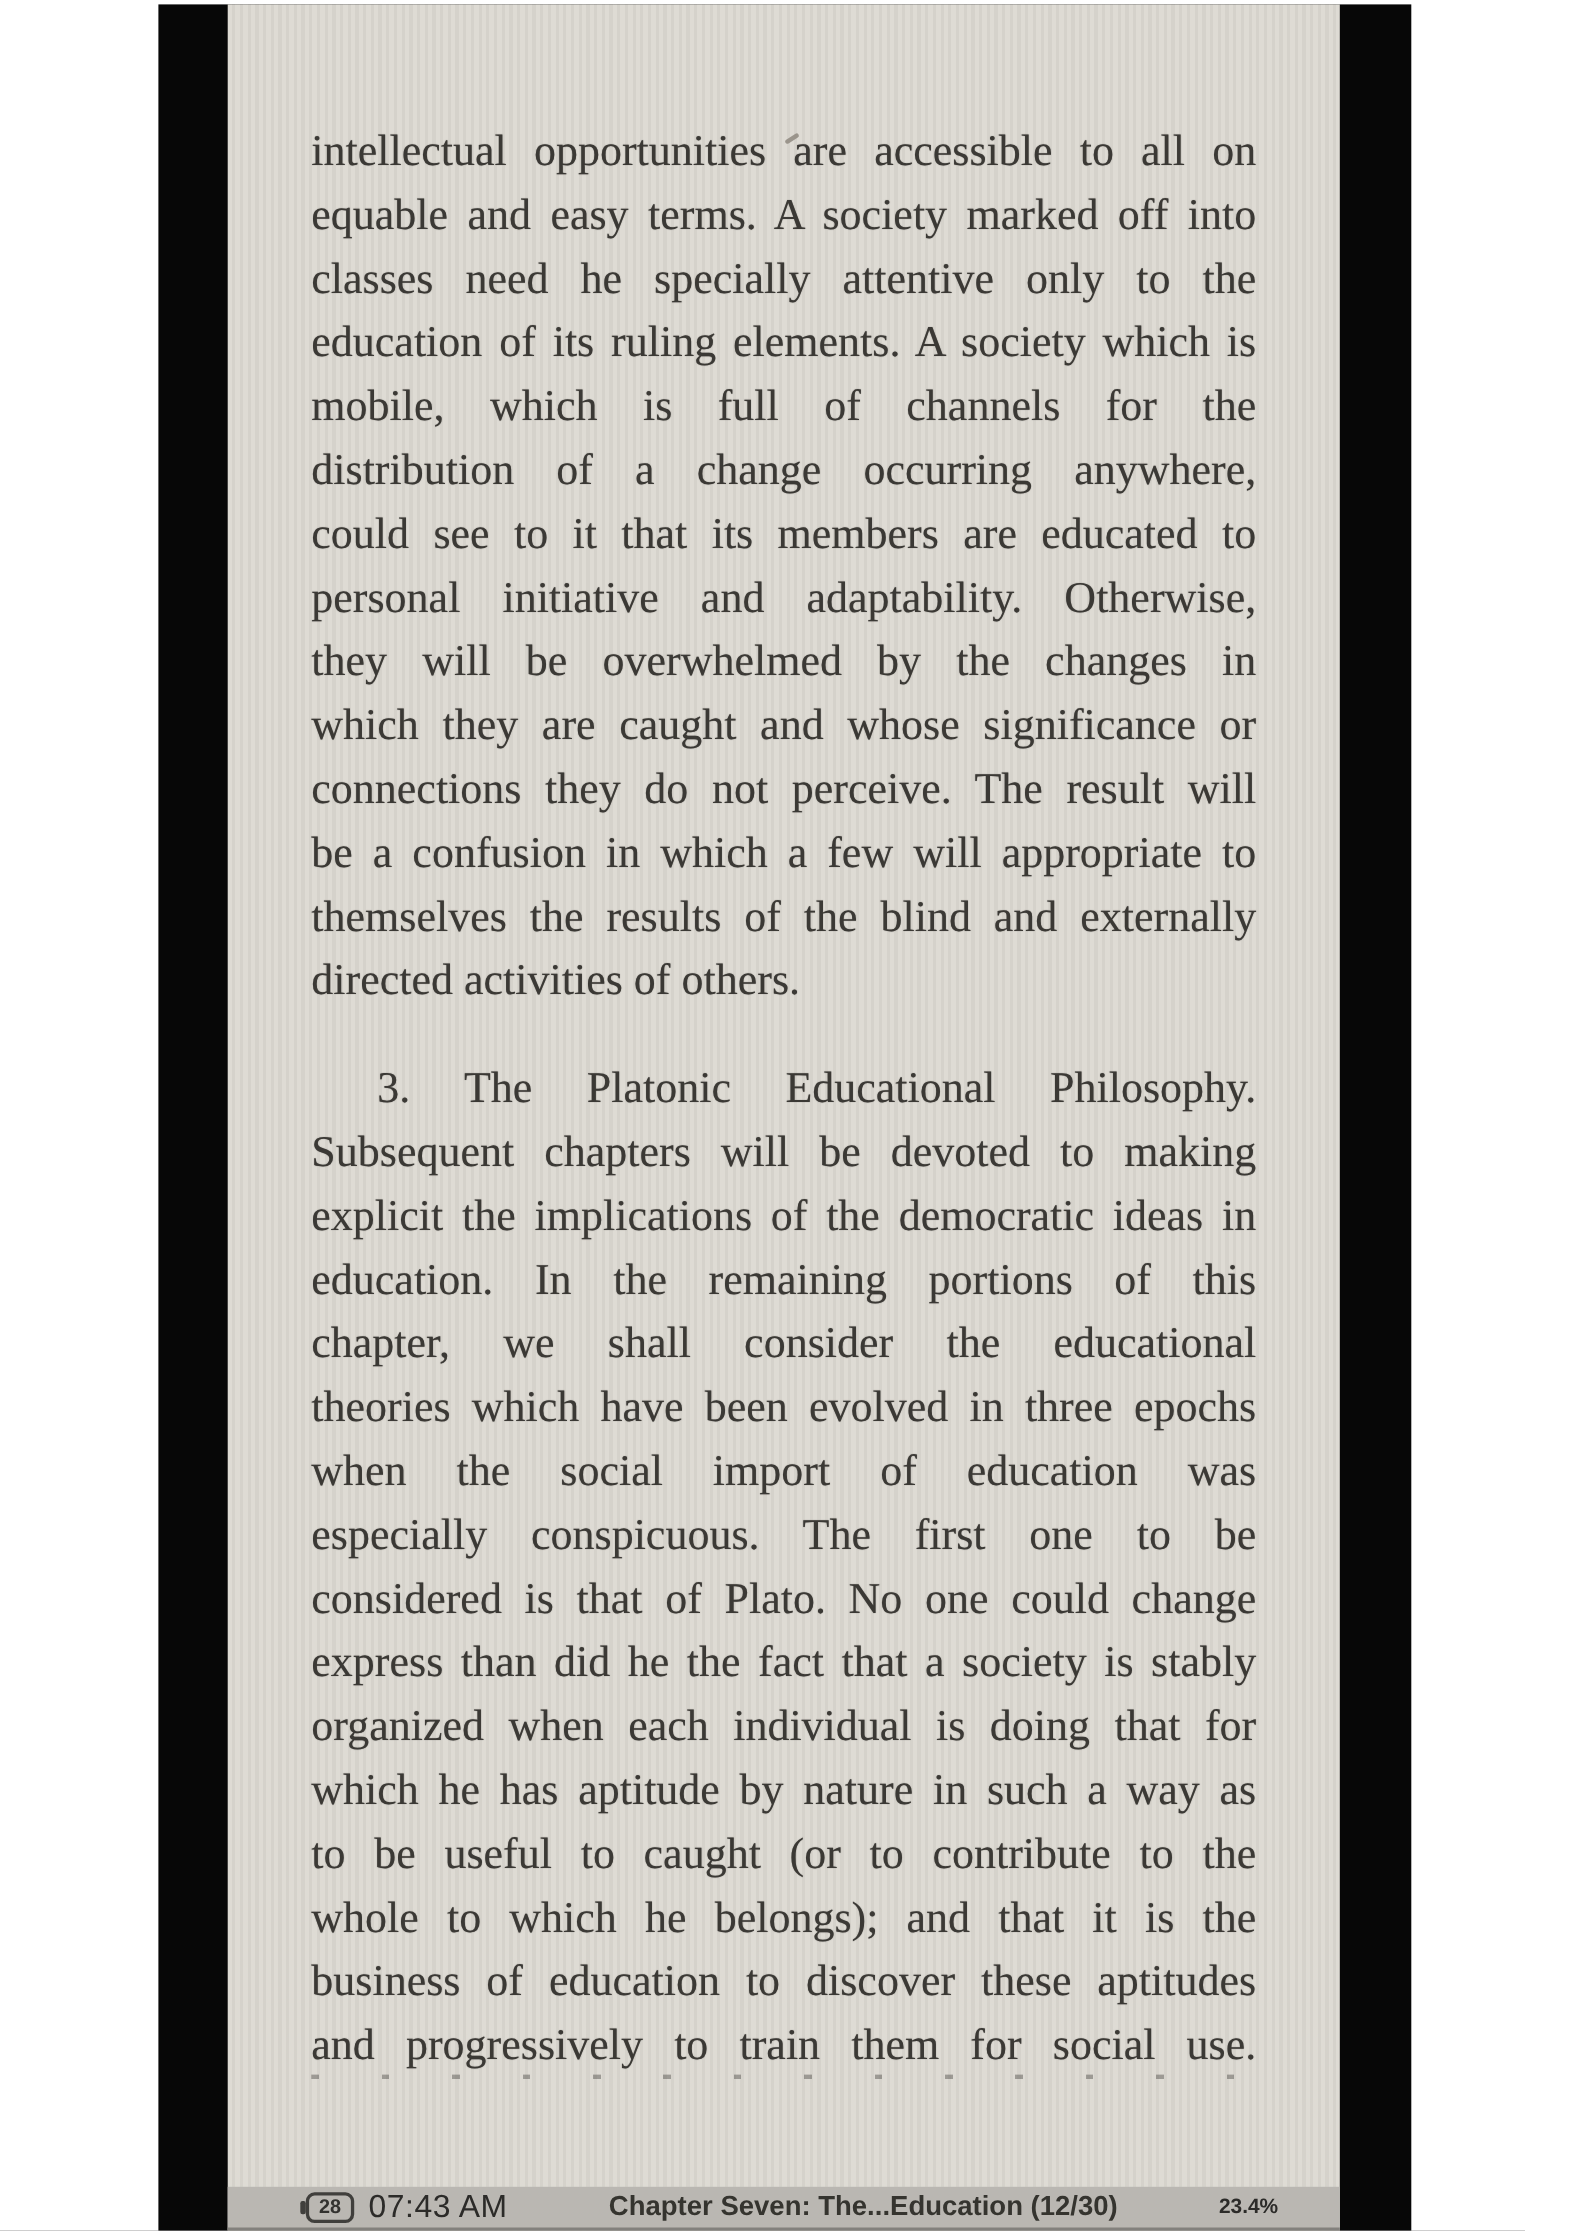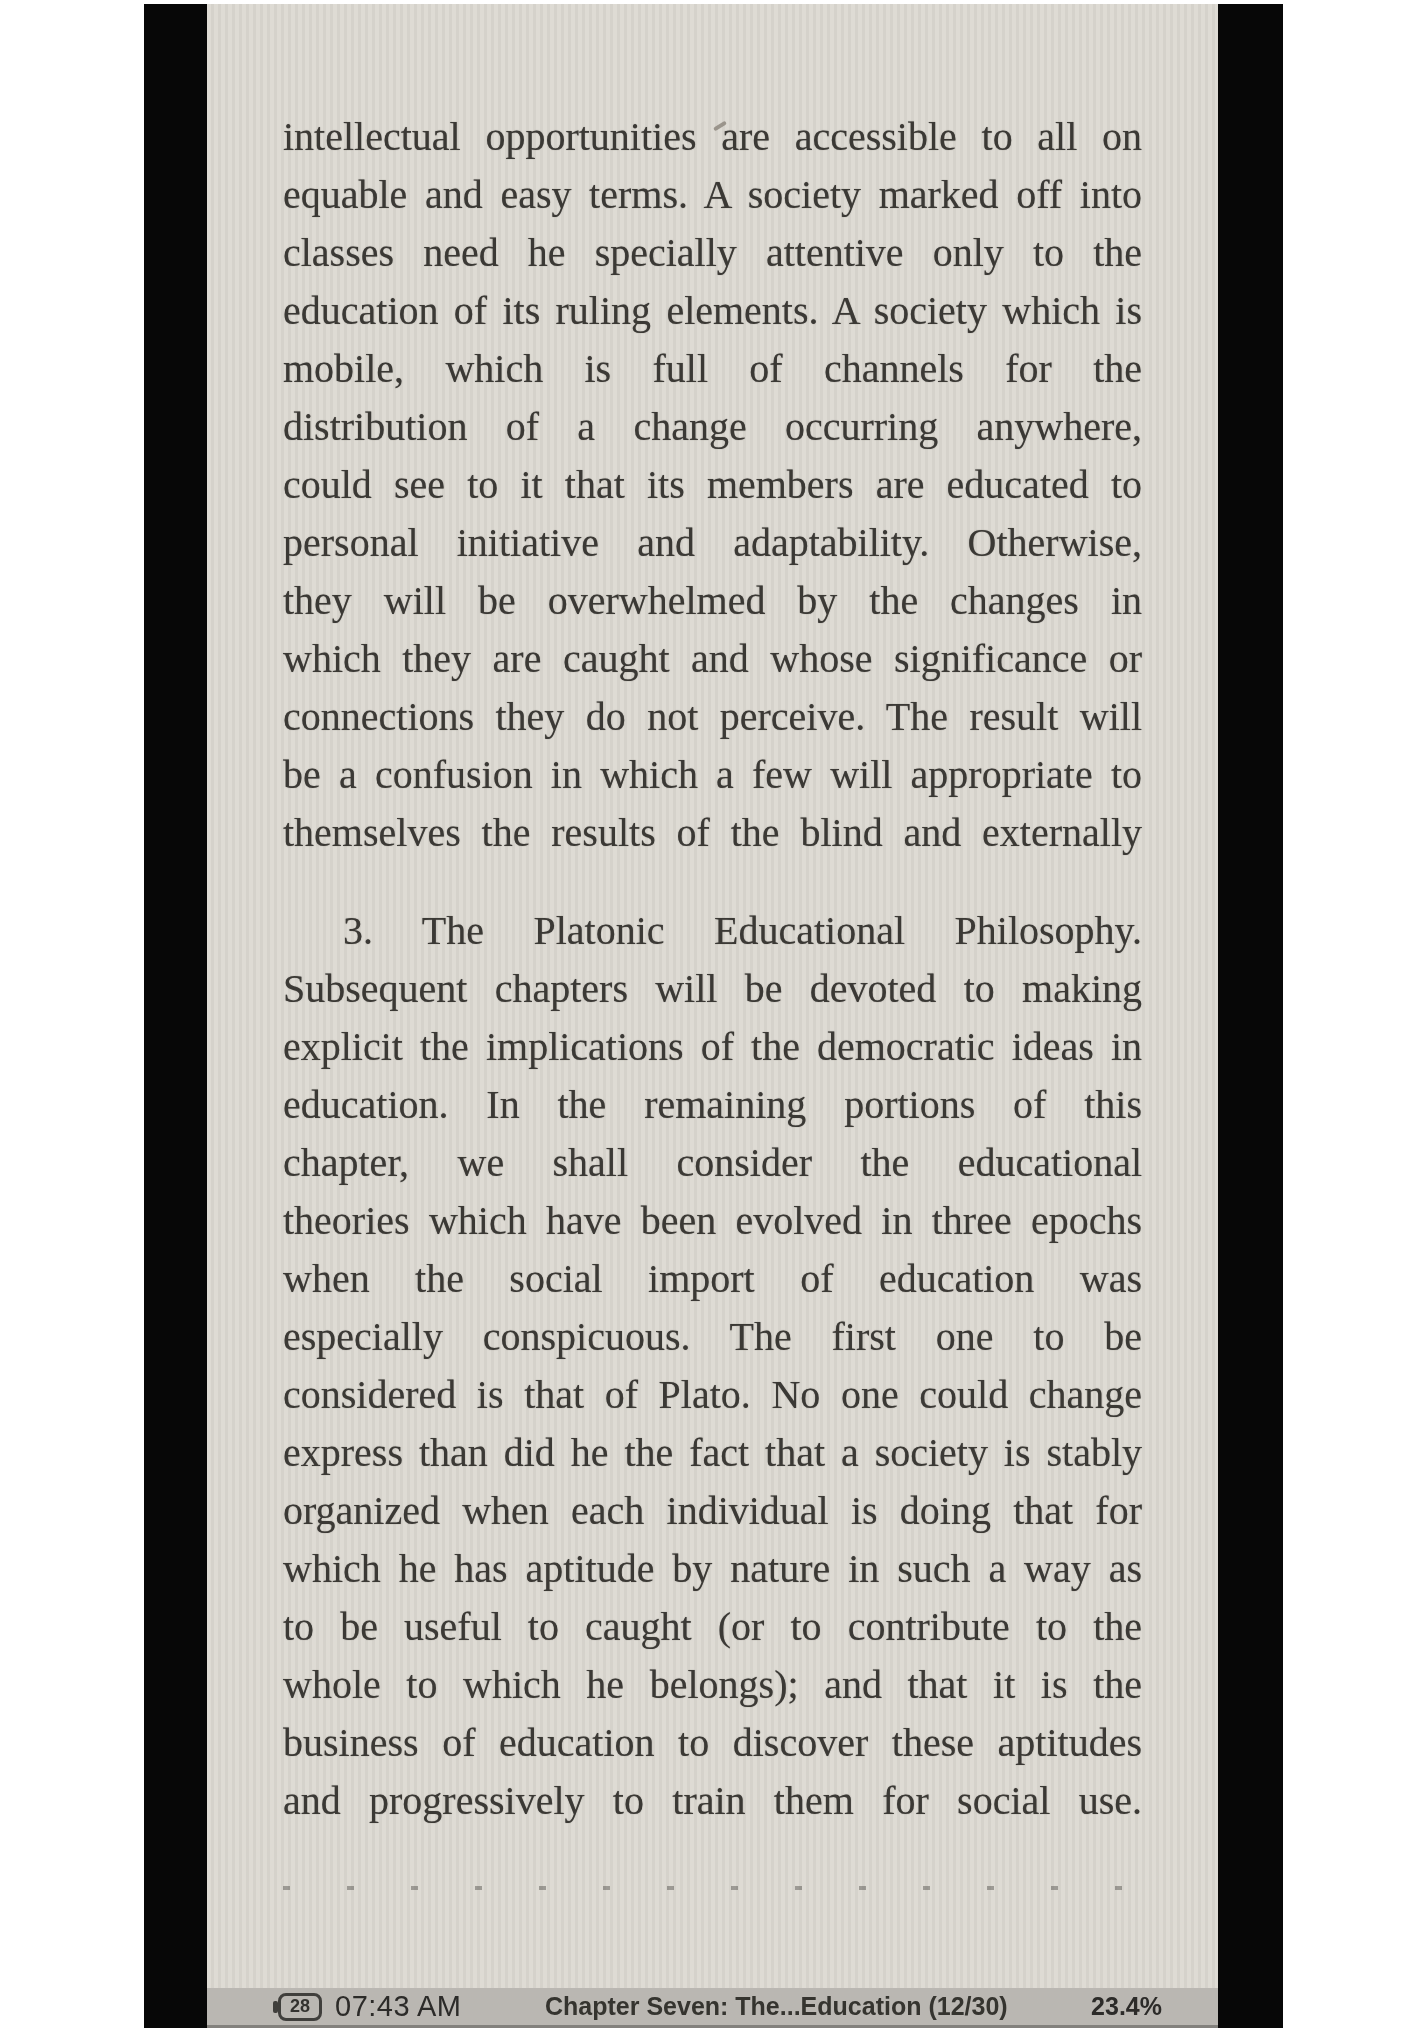--- a/index.html
+++ b/index.html
@@ -56,21 +56,21 @@
     display:flex;align-items:center;justify-content:center;
     font-size:18px;font-weight:700;color:#33322f;
   }
   .battery::before{
     content:"";position:absolute;left:-8px;top:50%;
     transform:translateY(-50%);
     width:5px;height:12px;background:#403f3c;border-radius:2px;
   }
   .sb-time{font-size:29px;font-weight:400;letter-spacing:.5px;}
   .sb-title{font-size:25px;font-weight:700;color:#35342f;white-space:nowrap;}
-  .sb-percent{font-size:25px;font-weight:700;text-align:right;}
+  .sb-percent{font-size:19px;font-weight:700;text-align:right;}
 </style>
 </head>
 <body>
 
 <div class="screen">
   <div class="page">
     <div class="stray"></div>
     <div class="textcol">
         <div class="para">
           <div class="line">intellectual opportunities are accessible to all on</div>
@@ -79,20 +79,21 @@
           <div class="line">education of its ruling elements. A society which is</div>
           <div class="line">mobile, which is full of channels for the</div>
           <div class="line">distribution of a change occurring anywhere,</div>
           <div class="line">could see to it that its members are educated to</div>
           <div class="line">personal initiative and adaptability. Otherwise,</div>
           <div class="line">they will be overwhelmed by the changes in</div>
           <div class="line">which they are caught and whose significance or</div>
           <div class="line">connections they do not perceive. The result will</div>
           <div class="line">be a confusion in which a few will appropriate to</div>
           <div class="line">themselves the results of the blind and externally</div>
+          <div class="line last-left">directed activities of others.</div>
         </div>
         <div class="para">
           <div class="line indent">3. The Platonic Educational Philosophy.</div>
           <div class="line">Subsequent chapters will be devoted to making</div>
           <div class="line">explicit the implications of the democratic ideas in</div>
           <div class="line">education. In the remaining portions of this</div>
           <div class="line">chapter, we shall consider the educational</div>
           <div class="line">theories which have been evolved in three epochs</div>
           <div class="line">when the social import of education was</div>
           <div class="line">especially conspicuous. The first one to be</div>

